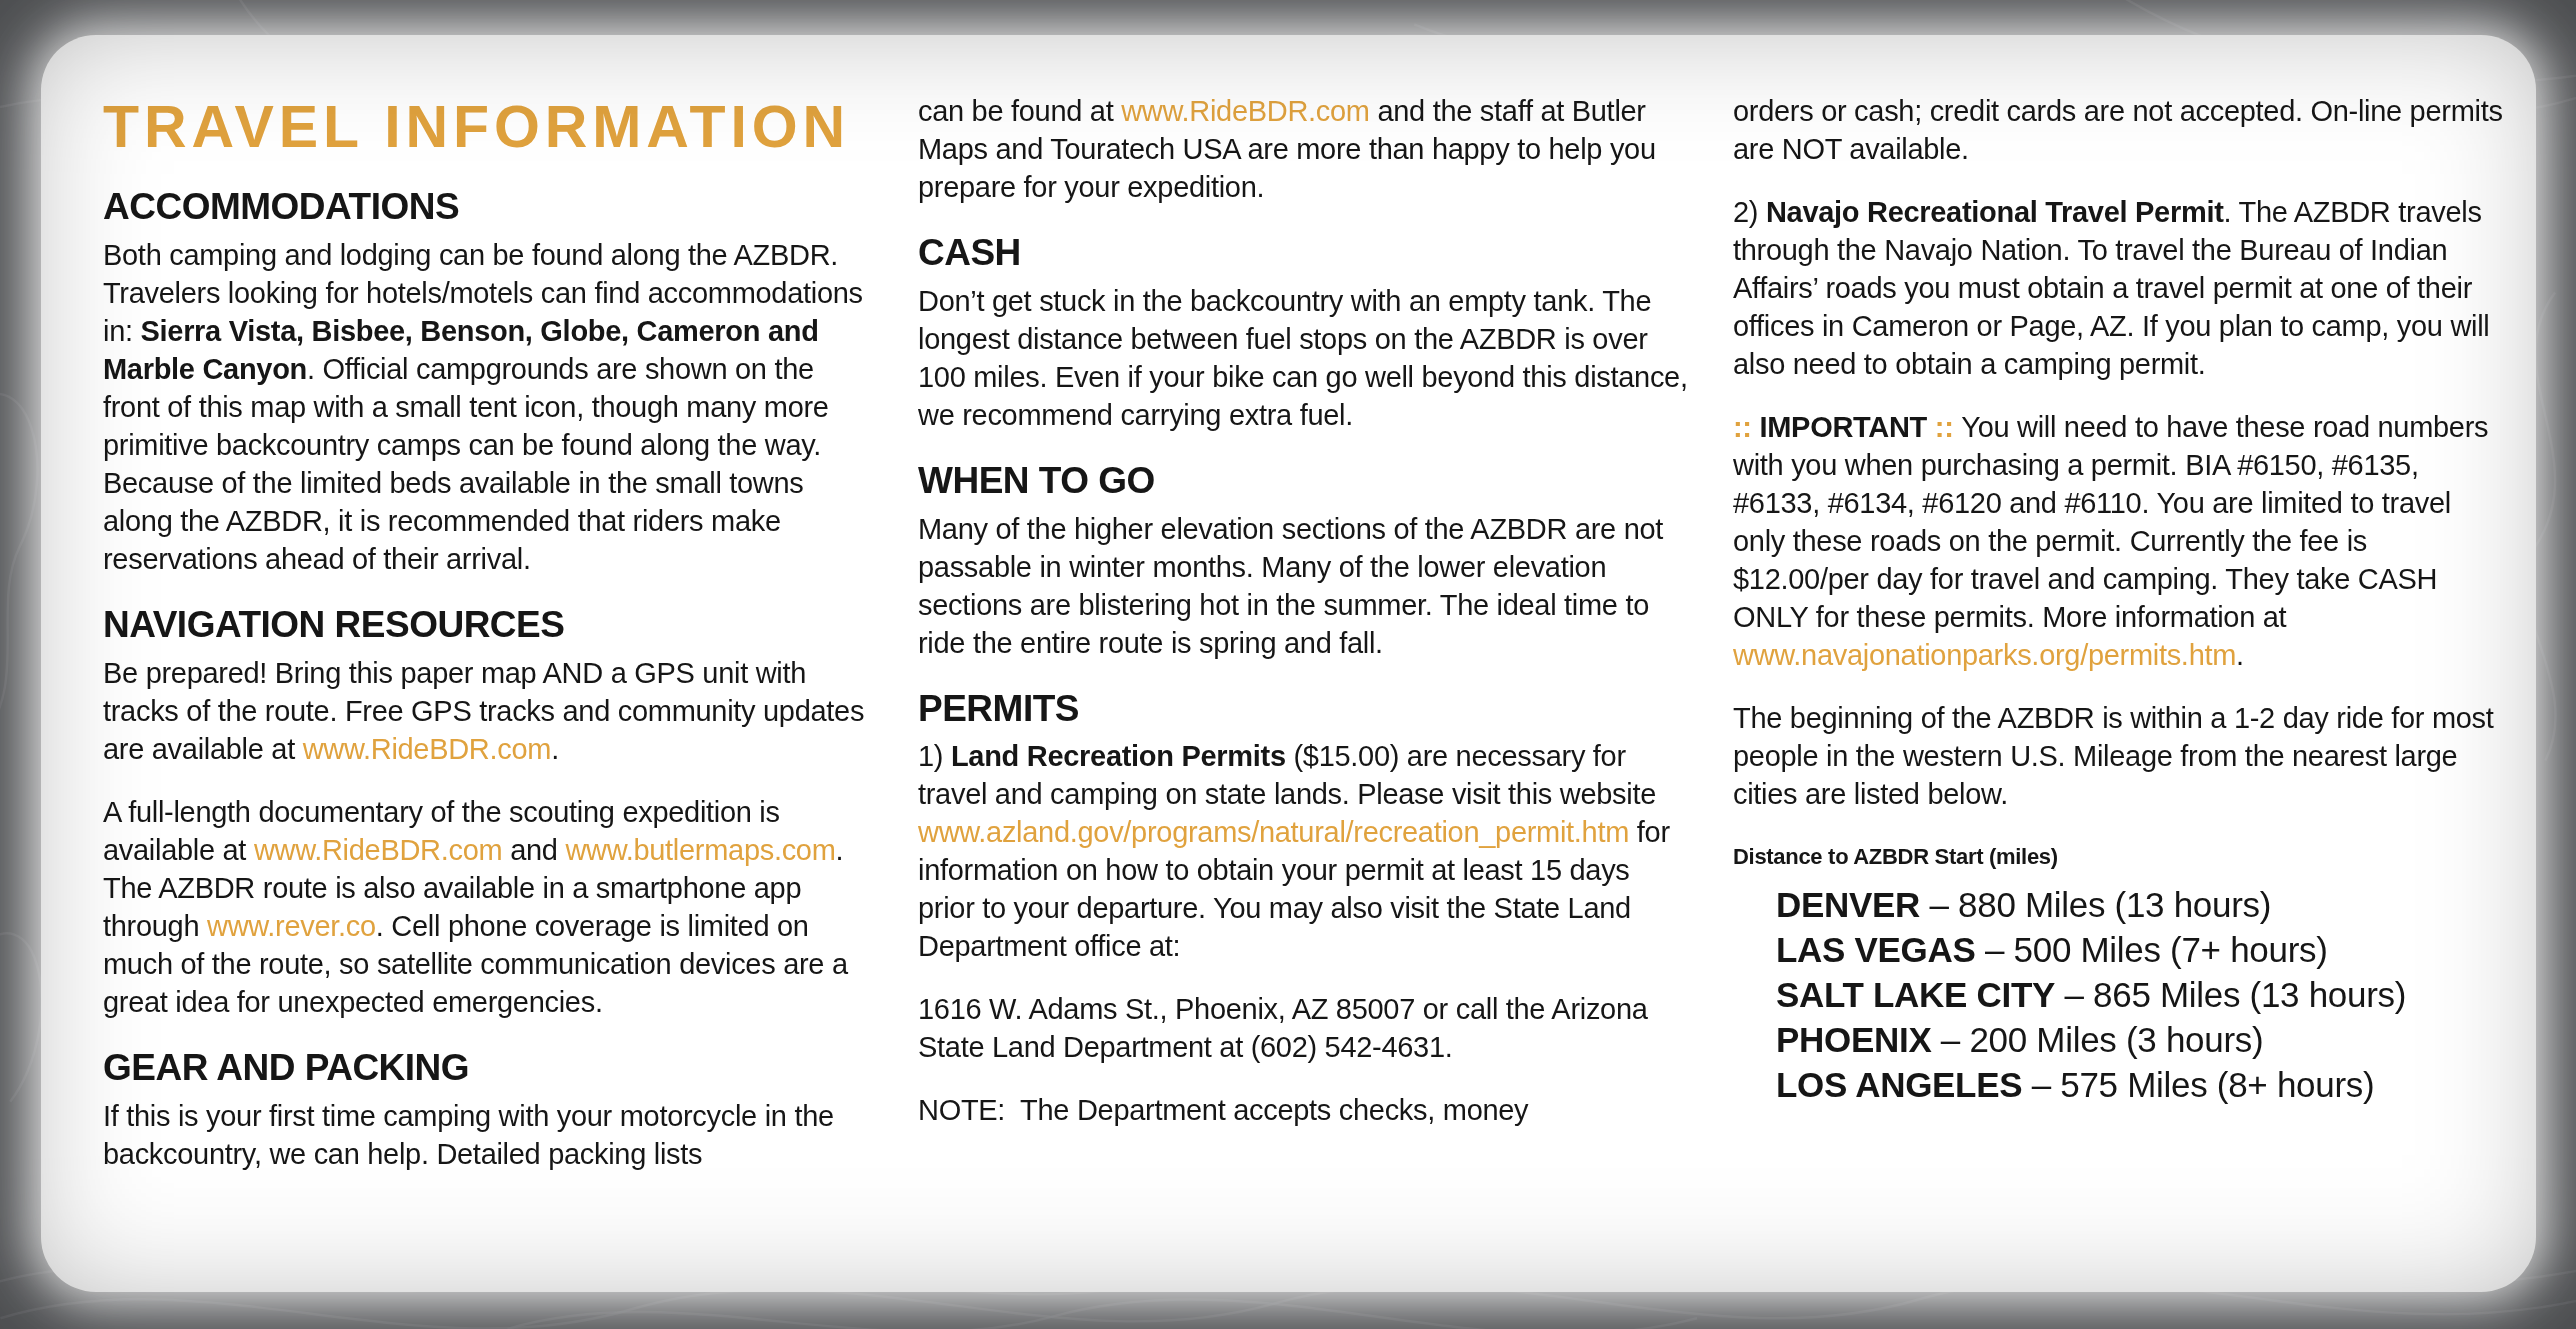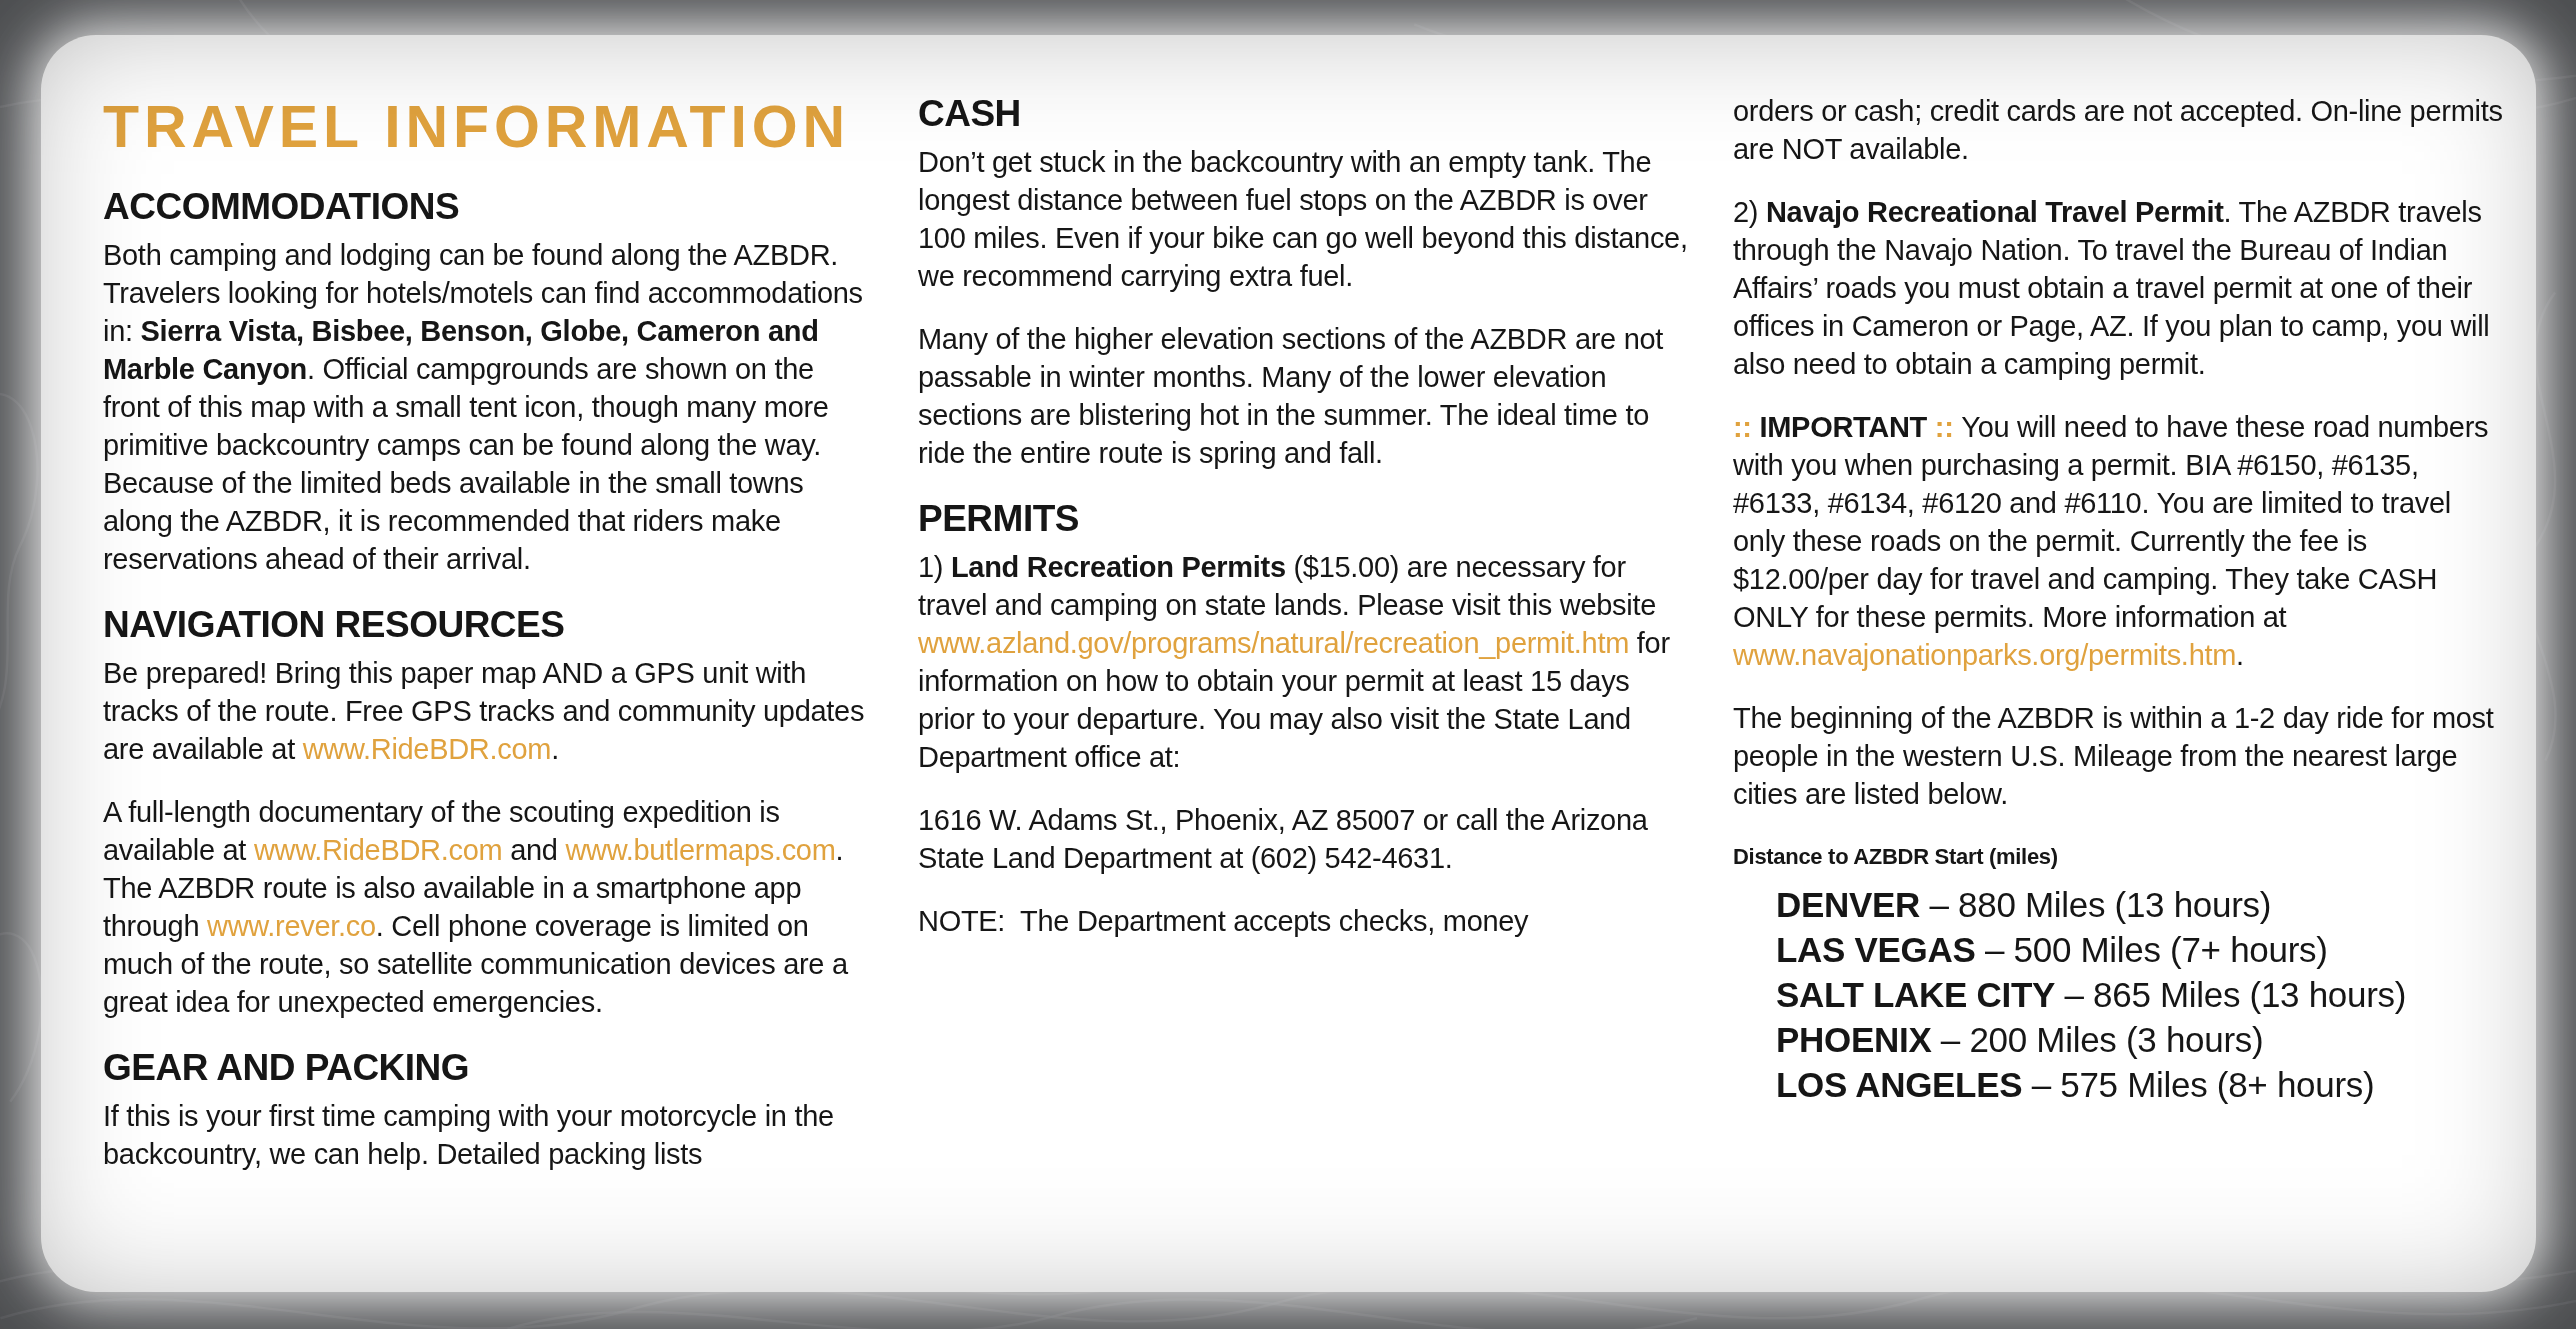--- a/index.html
+++ b/index.html
@@ -79,22 +79,24 @@
       <div class="h2">ACCOMMODATIONS</div>
           <p class="para"><span>Both camping and lodging can be found along the AZBDR. Travelers looking for hotels/motels can find accommodations in: </span><span class="b">Sierra Vista, Bisbee, Benson, Globe, Cameron and Marble Canyon</span><span>. Official campgrounds are shown on the front of this map with a small tent icon, though many more primitive backcountry camps can be found along the way. Because of the limited beds available in the small towns along the AZBDR, it is recommended that riders make reservations ahead of their arrival.</span></p>
           <div class="h2">NAVIGATION RESOURCES</div>
           <p class="para"><span>Be prepared! Bring this paper map AND a GPS unit with tracks of the route. Free GPS tracks and community updates are available at </span><span class="link">www.RideBDR.com</span><span>.</span></p>
           <p class="para"><span>A full-length documentary of the scouting expedition is available at </span><span class="link">www.RideBDR.com</span><span> and </span><span class="link">www.butlermaps.com</span><span>. The AZBDR route is also available in a smartphone app through </span><span class="link">www.rever.co</span><span>. Cell phone coverage is limited on much of the route, so satellite communication devices are a great idea for unexpected emergencies.</span></p>
           <div class="h2">GEAR AND PACKING</div>
           <p class="para"><span>If this is your first time camping with your motorcycle in the backcountry, we can help. Detailed packing lists</span></p>
         </div>
 
       <div class="col">
+          <p class="para"><span>can be found at </span><span class="link">www.RideBDR.com</span><span> and the staff at Butler Maps and Touratech USA are more than happy to help you prepare for your expedition.</span></p>
           <div class="h2">CASH</div>
           <p class="para"><span>Don’t get stuck in the backcountry with an empty tank. The longest distance between fuel stops on the AZBDR is over 100 miles. Even if your bike can go well beyond this distance, we recommend carrying extra fuel.</span></p>
+          <div class="h2">WHEN TO GO</div>
           <p class="para"><span>Many of the higher elevation sections of the AZBDR are not passable in winter months. Many of the lower elevation sections are blistering hot in the summer. The ideal time to ride the entire route is spring and fall.</span></p>
           <div class="h2">PERMITS</div>
           <p class="para"><span>1) </span><span class="b">Land Recreation Permits</span><span> ($15.00) are necessary for travel and camping on state lands. Please visit this website </span><span class="link">www.azland.gov/programs/natural/recreation_permit.htm</span><span> for information on how to obtain your permit at least 15 days prior to your departure. You may also visit the State Land Department office at:</span></p>
           <p class="para"><span>1616 W. Adams St., Phoenix, AZ 85007 or call the Arizona State Land Department at (602) 542-4631.</span></p>
           <p class="para"><span>NOTE:&nbsp; The Department accepts checks, money</span></p>
         </div>
 
       <div class="col">
           <p class="para"><span>orders or cash; credit cards are not accepted. On-line permits are NOT available.</span></p>
           <p class="para"><span>2) </span><span class="b">Navajo Recreational Travel Permit</span><span>. The AZBDR travels through the Navajo Nation. To travel the Bureau of Indian Affairs’ roads you must obtain a travel permit at one of their offices in Cameron or Page, AZ. If you plan to camp, you will also need to obtain a camping permit.</span></p>

